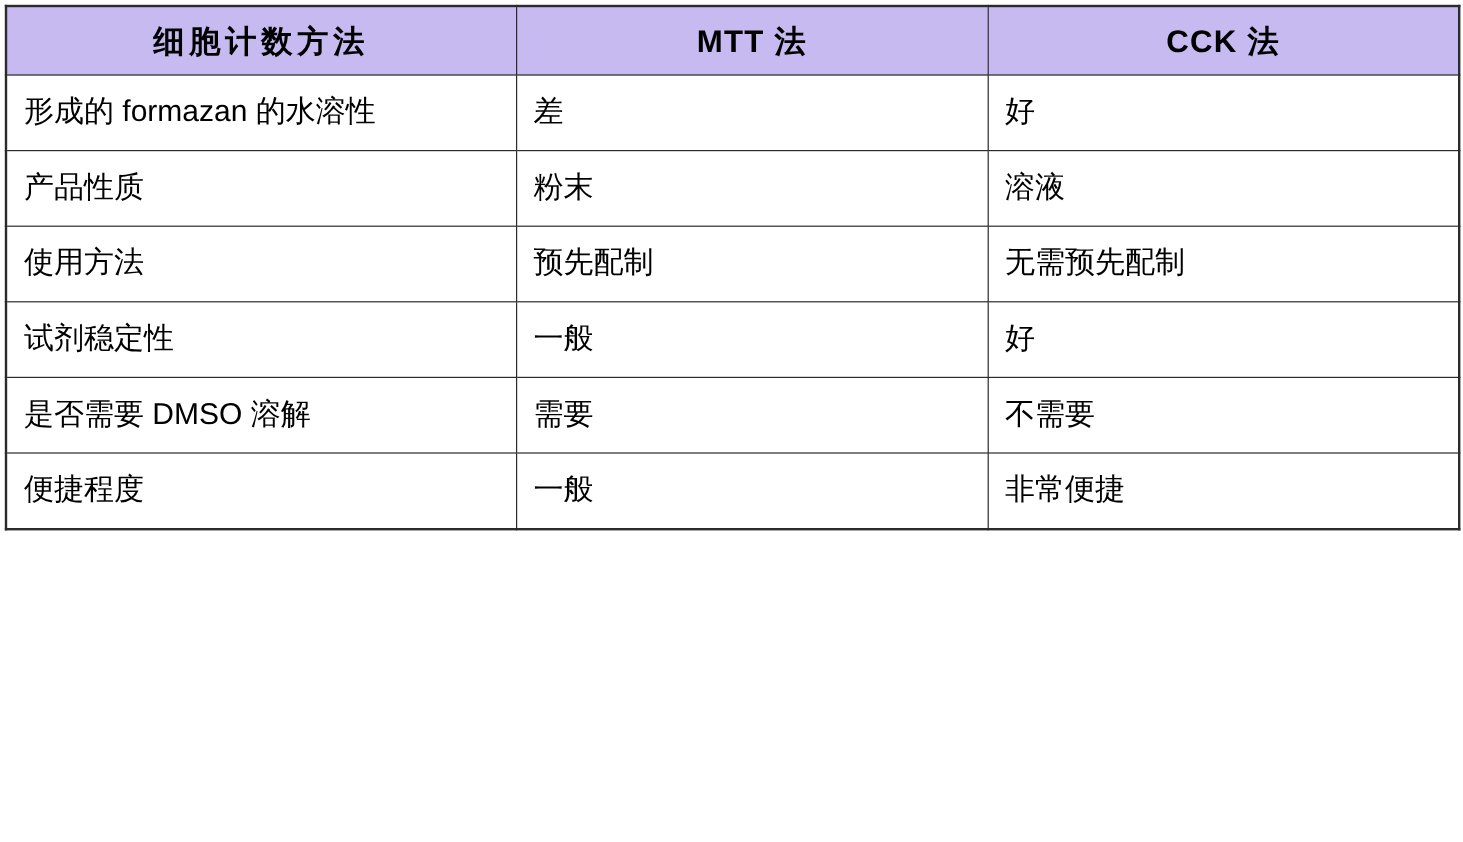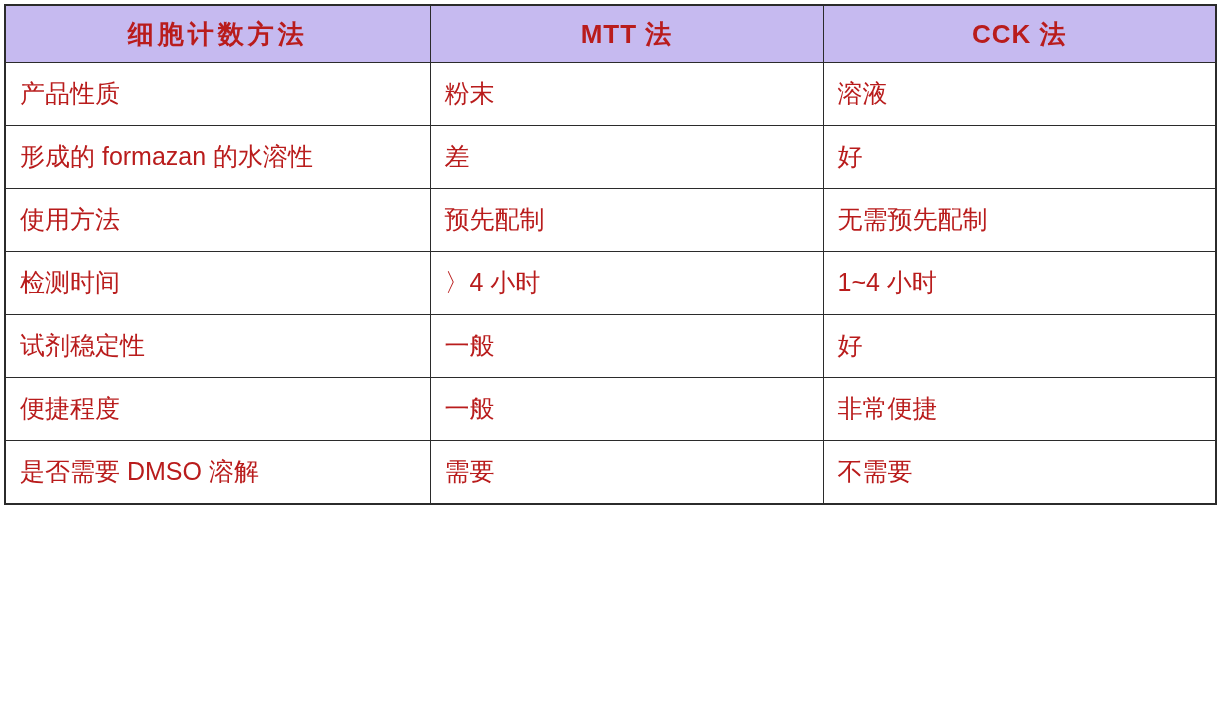--- a/index.html
+++ b/index.html
@@ -31,21 +31,21 @@
   table.comparison col.c1 { width: 393px; }
   table.comparison col.c2 { width: 393px; }
 
   table.comparison th,
   table.comparison td {
     border: 1px solid #2b2b2b;
     padding: 0 10px;
     vertical-align: middle;
     font-size: 25px;
     line-height: 1.25;
-    color: #b91c1c;
+    color: #000000;
   }
   table.comparison thead th {
     background: #c6baf0;
     height: 56px;
     font-weight: bold;
     text-align: center;
     letter-spacing: 1px;
     font-size: 26px;
   }
   table.comparison thead th.head-first {
@@ -75,49 +75,44 @@
     </colgroup>
     <thead>
       <tr>
         <th class="head-first">细胞计数方法</th>
         <th>MTT 法</th>
         <th>CCK 法</th>
       </tr>
     </thead>
     <tbody>
       <tr>
+        <td class="label-cell">形成的 formazan 的水溶性</td>
+        <td class="value-cell">差</td>
+        <td class="value-cell">好</td>
+      </tr>
+      <tr>
         <td class="label-cell">产品性质</td>
         <td class="value-cell">粉末</td>
         <td class="value-cell">溶液</td>
-      </tr>
-      <tr>
-        <td class="label-cell">形成的 formazan 的水溶性</td>
-        <td class="value-cell">差</td>
-        <td class="value-cell">好</td>
       </tr>
       <tr>
         <td class="label-cell">使用方法</td>
         <td class="value-cell">预先配制</td>
         <td class="value-cell">无需预先配制</td>
       </tr>
       <tr>
-        <td class="label-cell">检测时间</td>
-        <td class="value-cell">〉4 小时</td>
-        <td class="value-cell">1~4 小时</td>
-      </tr>
-      <tr>
         <td class="label-cell">试剂稳定性</td>
         <td class="value-cell">一般</td>
         <td class="value-cell">好</td>
+      </tr>
+      <tr>
+        <td class="label-cell">是否需要 DMSO 溶解</td>
+        <td class="value-cell">需要</td>
+        <td class="value-cell">不需要</td>
       </tr>
       <tr>
         <td class="label-cell">便捷程度</td>
         <td class="value-cell">一般</td>
         <td class="value-cell">非常便捷</td>
       </tr>
-      <tr>
-        <td class="label-cell">是否需要 DMSO 溶解</td>
-        <td class="value-cell">需要</td>
-        <td class="value-cell">不需要</td>
-      </tr>
     </tbody>
   </table>
 </div>
 
 </body></html>

